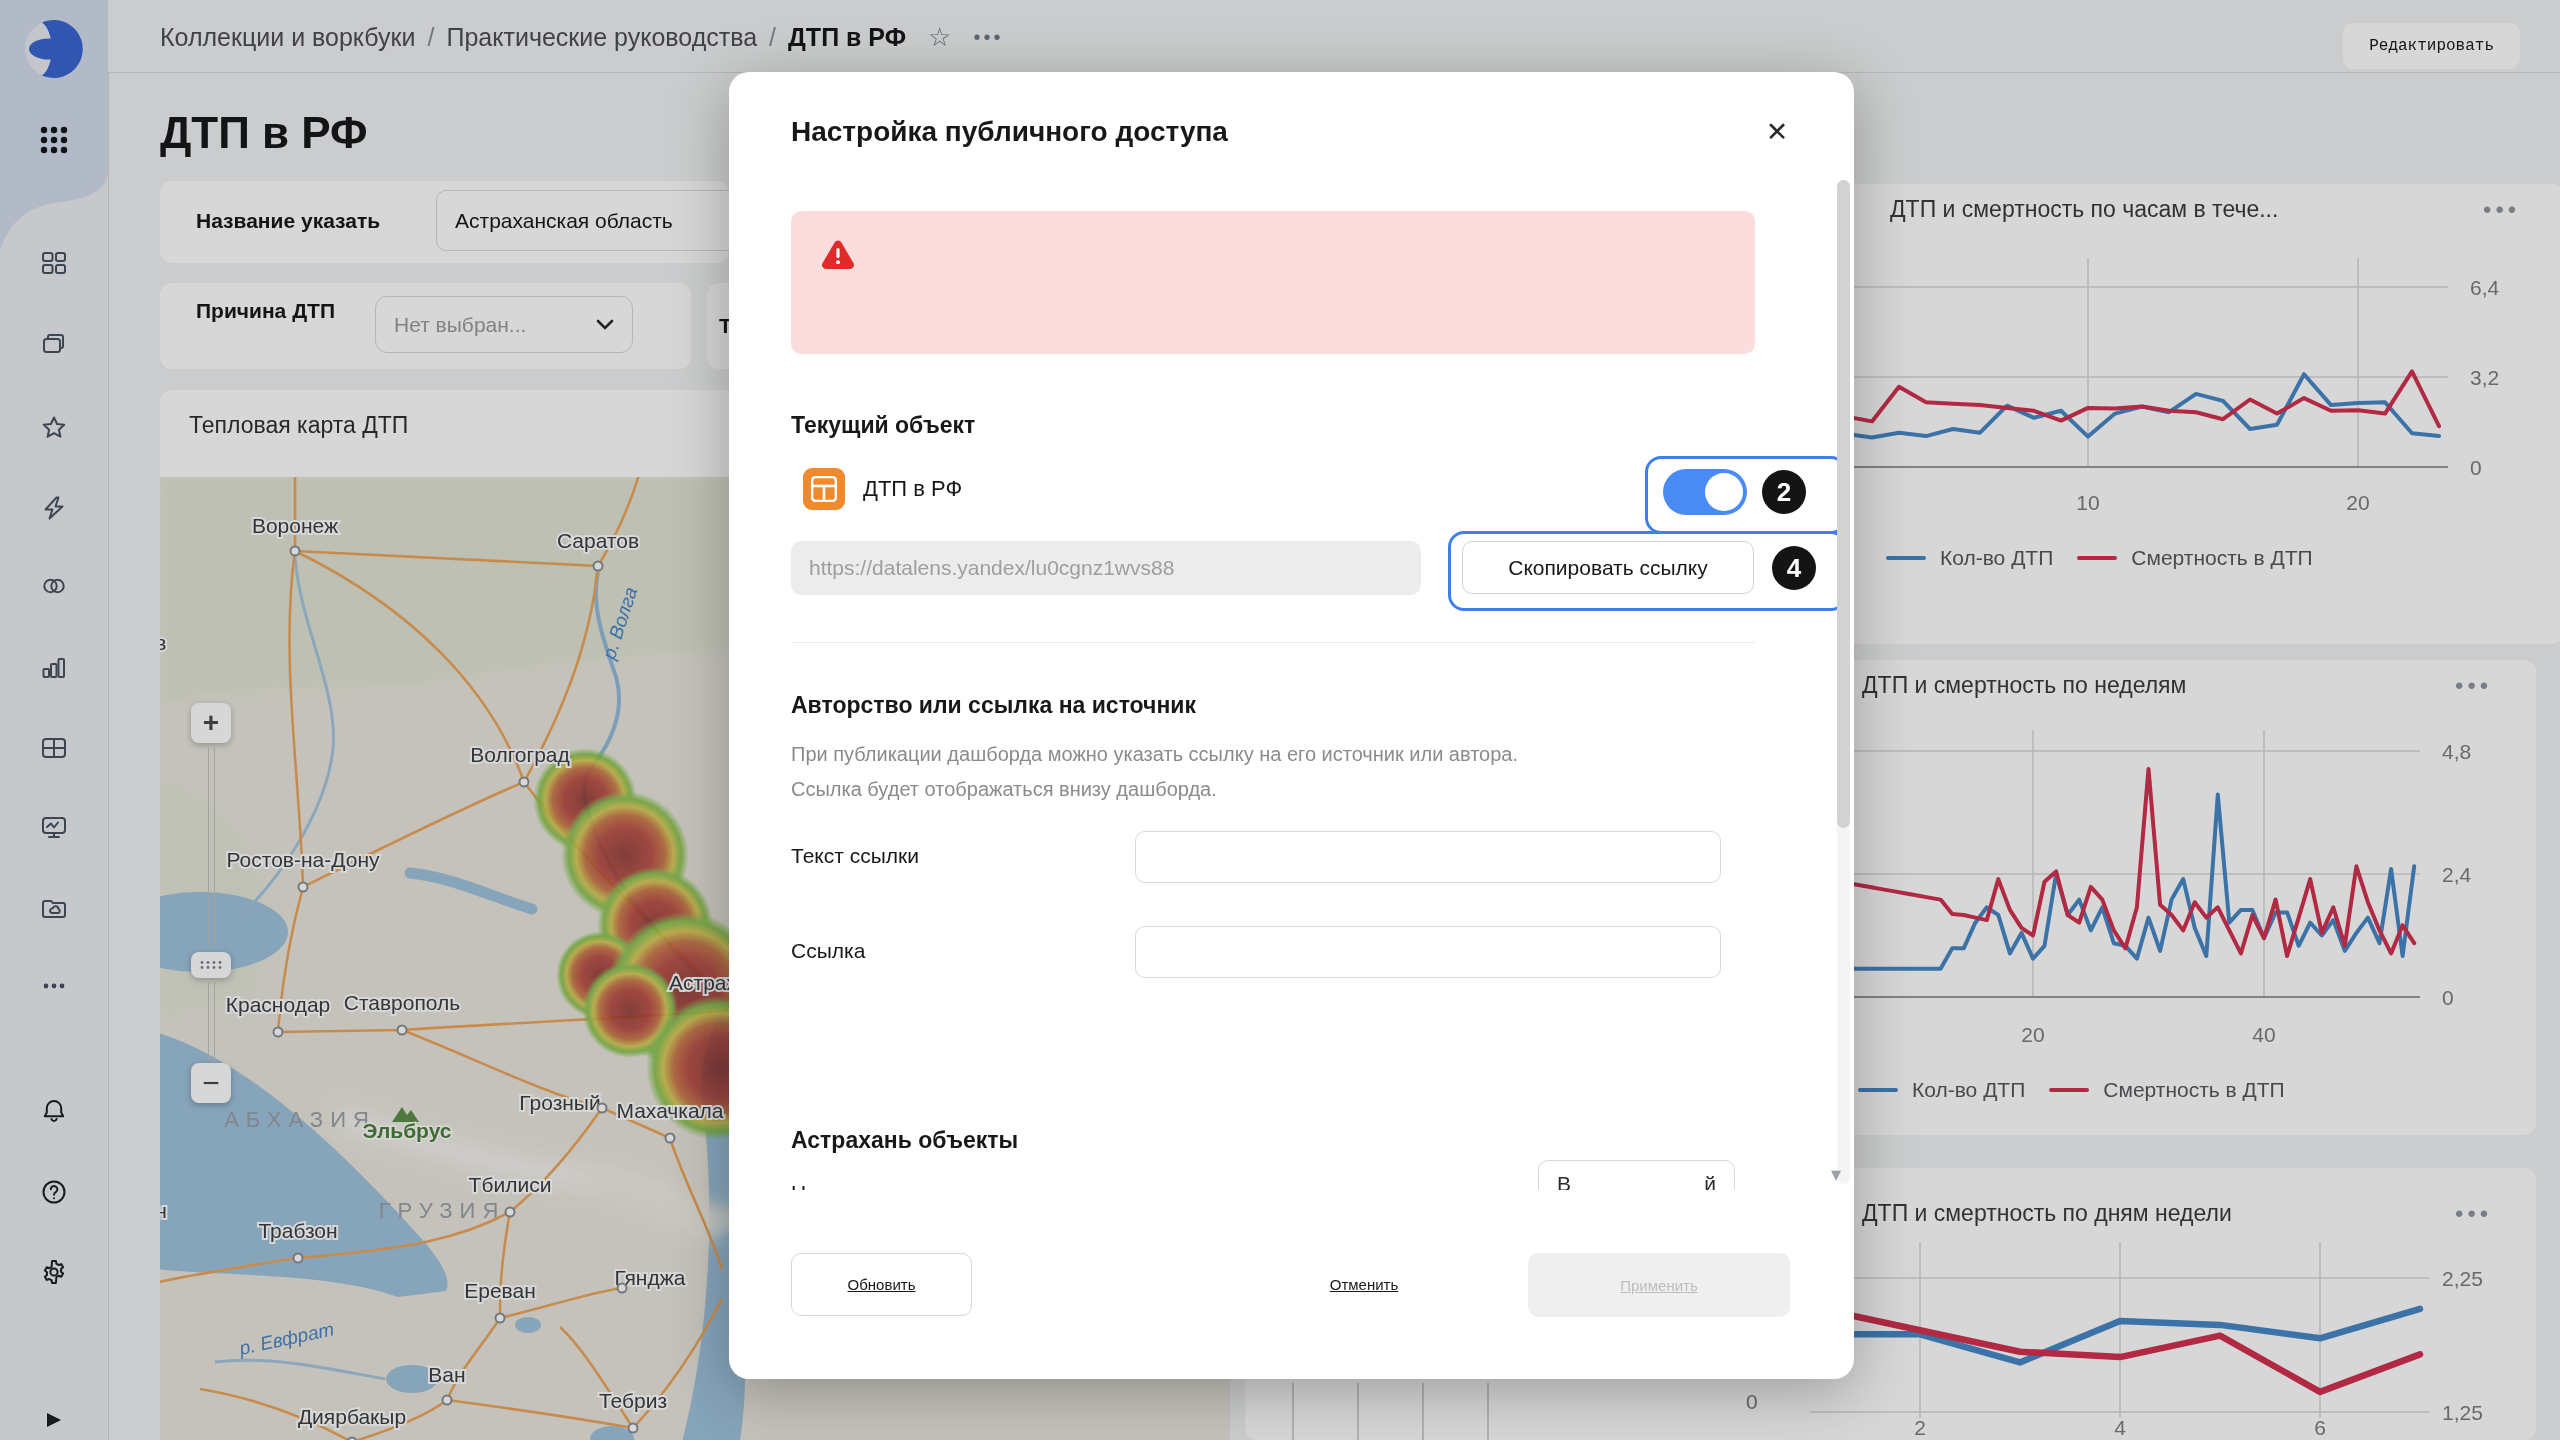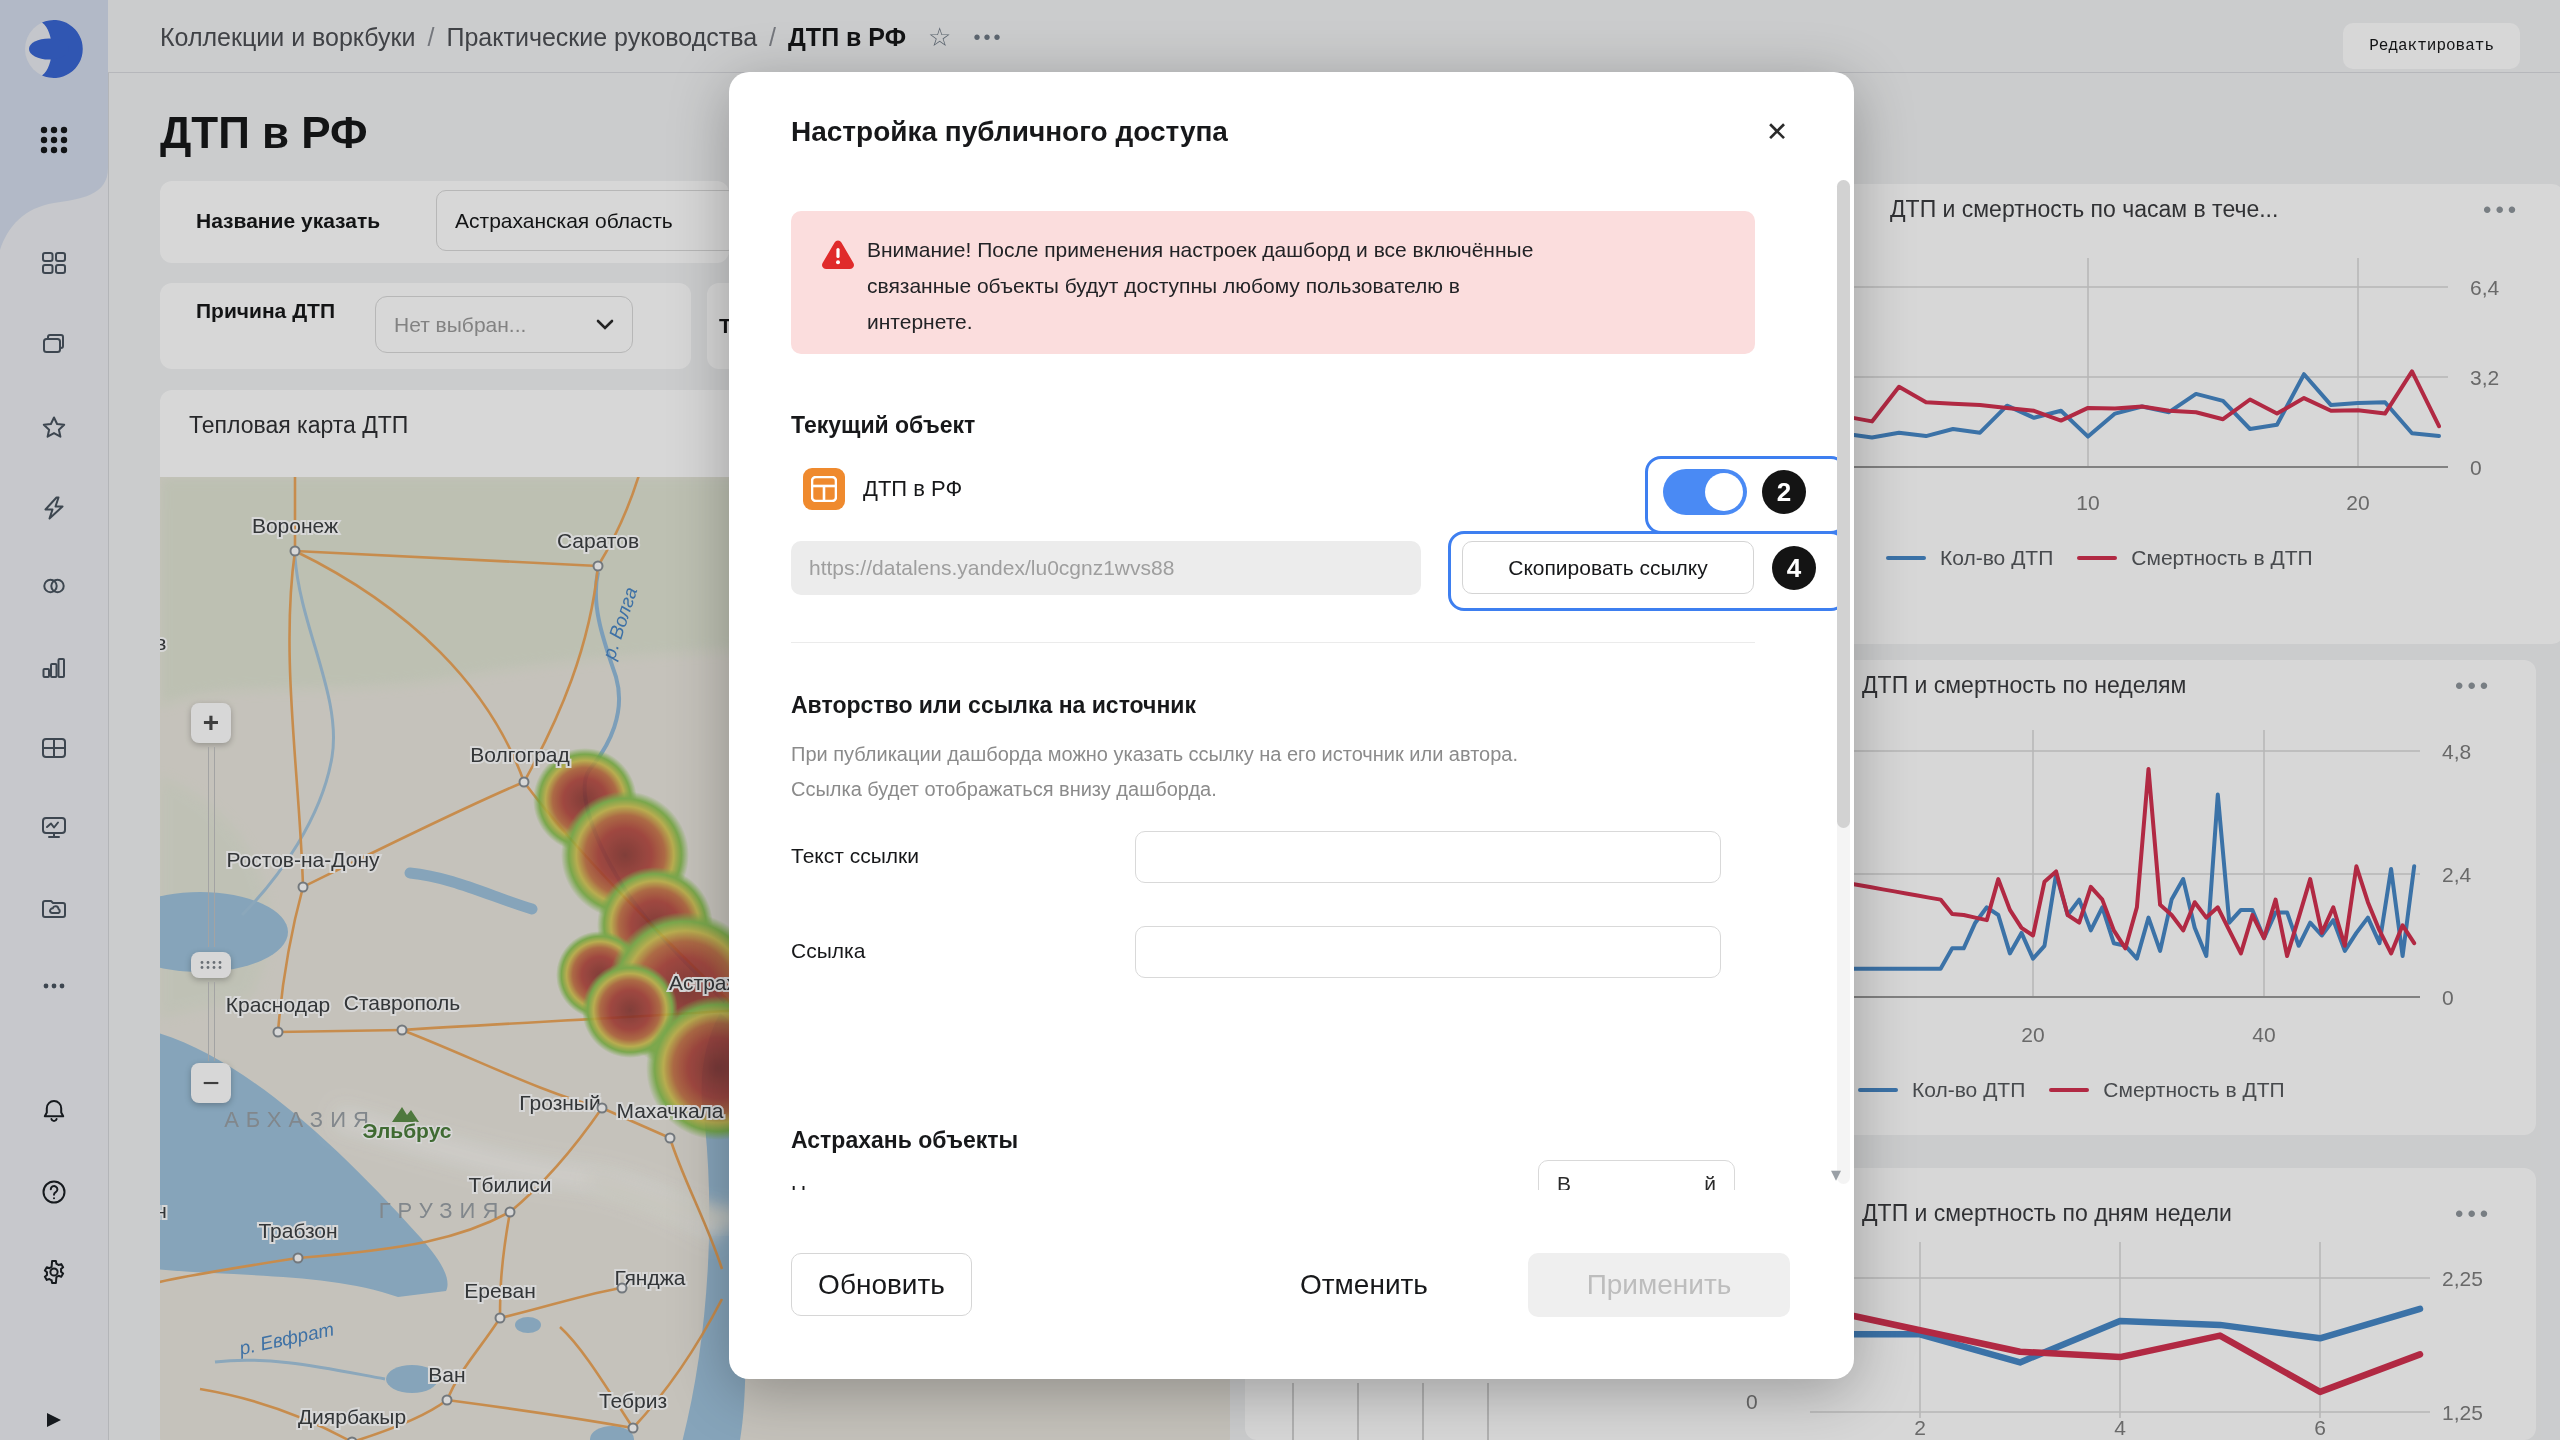--- a/index.html
+++ b/index.html
@@ -61,21 +61,21 @@
            color:#9e9e9e;font-size:21px;padding:0 18px;font-family:inherit;}
   #copy-btn{position:absolute;left:733px;top:469px;width:292px;height:53px;background:#fff;border:1px solid #d4d4d4;
             border-radius:10px;font-size:21px;color:#17181a;font-family:inherit;cursor:pointer;}
   .divider{position:absolute;left:62px;width:964px;height:1px;background:#ebebeb;}
   .form-label{position:absolute;left:62px;font-size:21px;color:#17181a;}
   .form-input{position:absolute;left:406px;width:586px;height:52px;}
   #related-clip{left:0;top:1085px;width:1108px;height:33px;overflow:hidden;}
   #modal-scrollbar{left:1108px;top:108px;width:13px;height:1004px;background:#f4f4f4;border-radius:7px;}
   #modal-thumb{left:1108px;top:108px;width:13px;height:648px;background:#d2d2d2;border-radius:7px;}
   #scroll-arrow{left:1102px;top:1090px;color:#9aa0a6;font-size:20px;}
-  .footer-btn{position:absolute;font-family:inherit;font-size:28px;border-radius:10px;cursor:pointer;}
+  .footer-btn{position:absolute;font-family:inherit;font-size:15px;border-radius:10px;cursor:pointer;text-decoration:underline;}
   #btn-update{left:62px;top:1181px;width:181px;height:63px;background:#fff;border:1px solid #d6d6d6;color:#17181a;}
   #btn-cancel{left:545px;top:1181px;width:180px;height:63px;background:transparent;border:none;color:#17181a;}
   #btn-apply{left:799px;top:1181px;width:262px;height:64px;background:#efefef;border:none;color:#bdbdbd;cursor:default;}
   #obj-icon{position:absolute;left:74px;top:396px;width:42px;height:42px;border-radius:9px;background:#ef8a2e;
             display:flex;align-items:center;justify-content:center;}
   svg text{font-family:"Liberation Sans",sans-serif;}
   .city-label{font-size:21px;fill:#3d4043;paint-order:stroke;stroke:#ffffff;stroke-width:4px;text-anchor:middle;font-weight:500;}
   .region-label{font-size:22px;fill:#9aa0a6;letter-spacing:7px;text-anchor:middle;}
   .river-label{font-size:19px;fill:#4a86c4;font-style:italic;text-anchor:middle;}
   .mtn-label{font-size:21px;fill:#4d7f3d;text-anchor:middle;font-weight:600;paint-order:stroke;stroke:#fff;stroke-width:3px;}
@@ -468,23 +468,20 @@
   <div id="modal" class="abs">
     <div id="modal-title" class="abs">Настройка публичного доступа</div>
     <div id="modal-close" class="abs">✕</div>
 
     <div id="warning" class="abs">
       <svg class="abs" style="left:30px;top:28px;" width="34" height="32">
         <path d="M17,1.5 a4,4 0 0 1 3.4,2 l12,20.5 a4,4 0 0 1 -3.4,6 H5 a4,4 0 0 1 -3.4,-6 l12,-20.5 a4,4 0 0 1 3.4,-2 Z" fill="#e02b2b"></path>
         <rect x="15.4" y="9" width="3.2" height="10" rx="1.6" fill="#fff"></rect>
         <circle cx="17" cy="23.2" r="2" fill="#fff"></circle>
       </svg>
-      <div class="txt">Внимание! После применения настроек дашборд и все включённые
-связанные объекты будут доступны любому пользователю в
-интернете.</div>
     </div>
 
     <div class="section-head abs" style="left:62px;top:340px;">Текущий объект</div>
 
     <div id="obj-icon">
       <svg width="26" height="26">
           <rect x="1" y="1" width="24" height="24" rx="4" fill="none" stroke="#fff" stroke-width="2.6"></rect>
           <line x1="1" y1="10" x2="25" y2="10" stroke="#fff" stroke-width="2.6"></line>
           <line x1="13" y1="10" x2="13" y2="25" stroke="#fff" stroke-width="2.6"></line>
         </svg>

